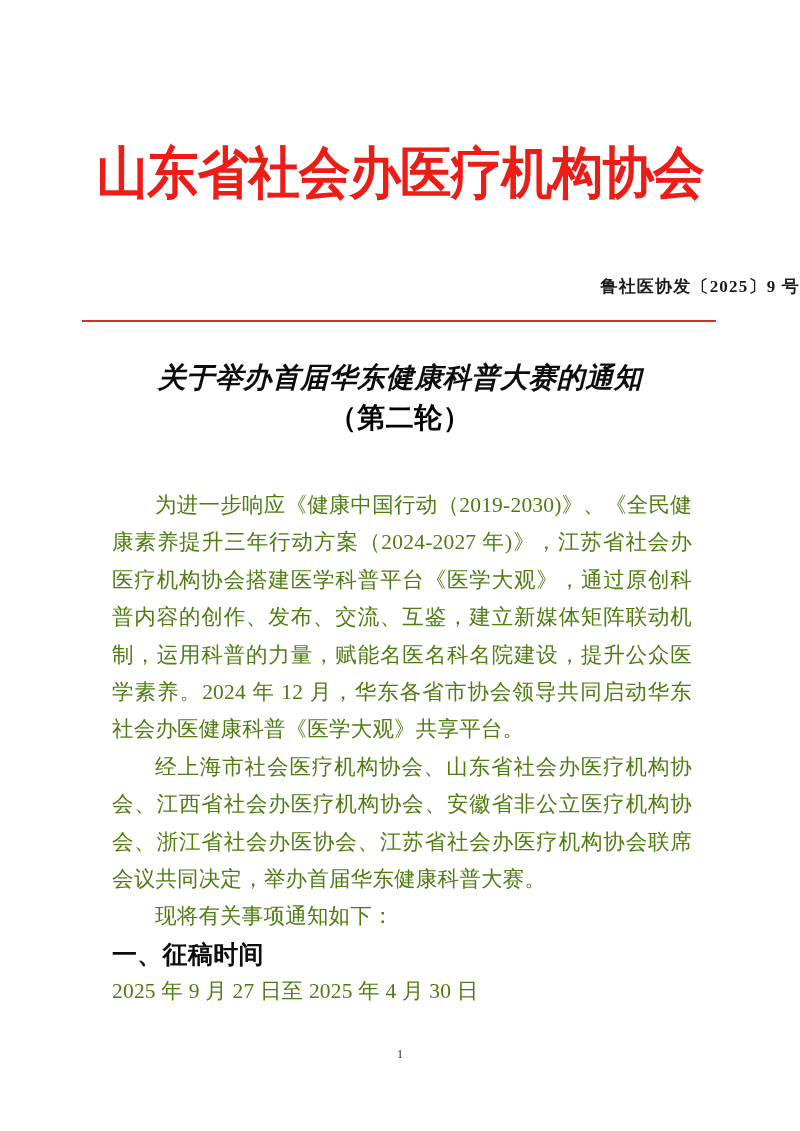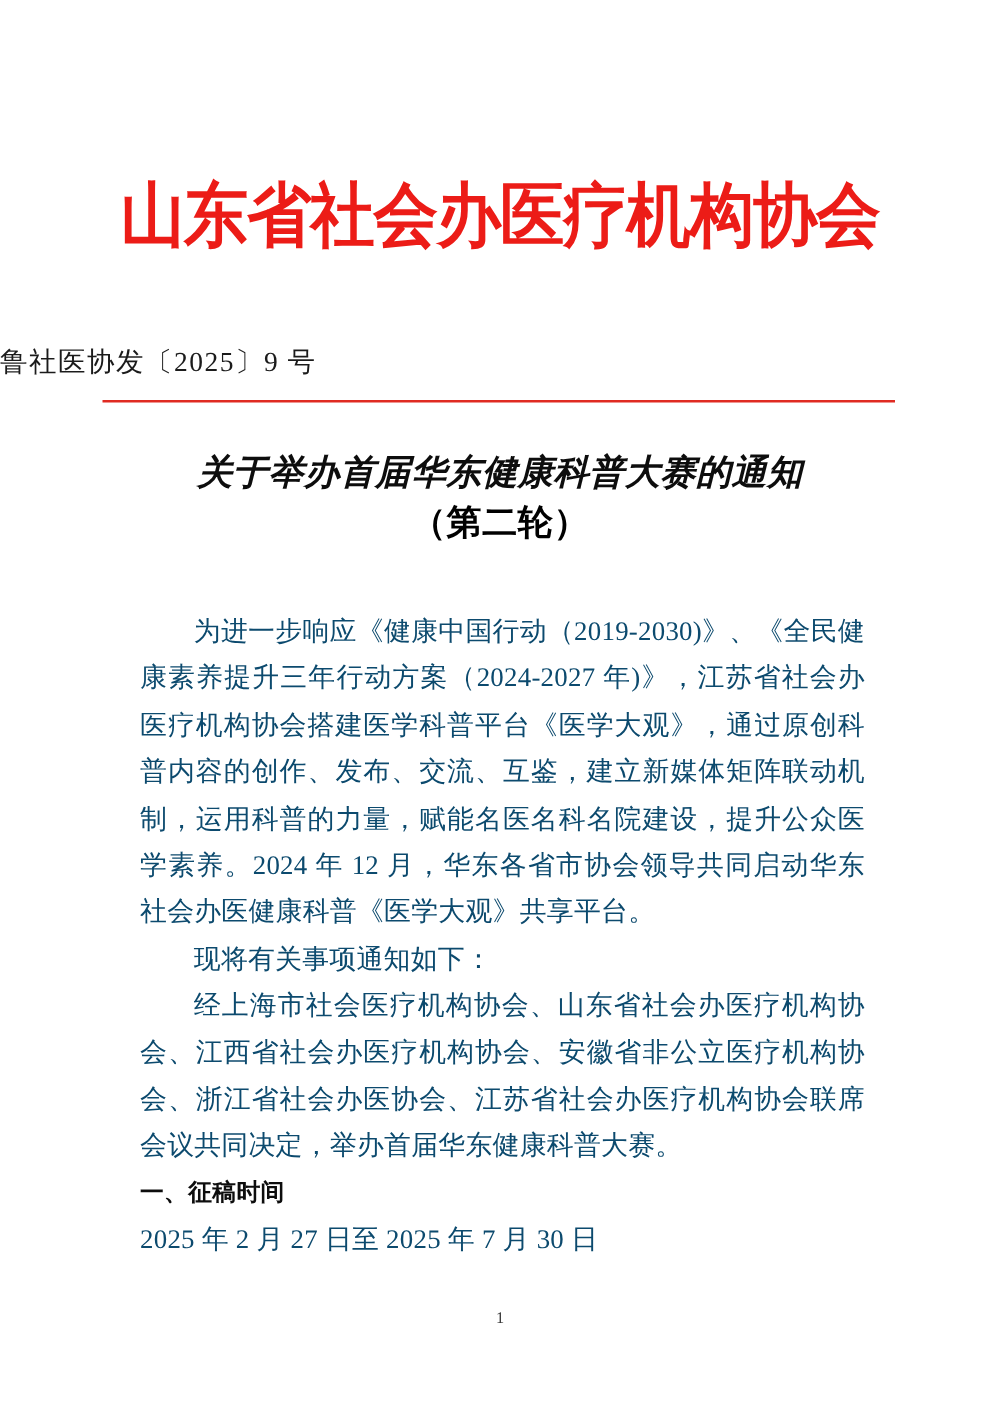--- a/index.html
+++ b/index.html
@@ -47,25 +47,26 @@
     transform: scaleX(0.92);
     transform-origin: center center;
   }
 
   
   .doc-number {
     position: absolute;
     left: 0;
     top: 275px;
     width: 800px;
-    text-align: left;
-    font-size: 22px;
+    text-align: right;
+    font-size: 17px;
     letter-spacing: 1.2px;
     color: #1b1b1b;
     white-space: nowrap;
+    font-weight: bold;
   }
 
   
   .red-rule {
     position: absolute;
     left: 82px;
     top: 320px;
     width: 634px;
     height: 2px;
     background: #e02b22;
@@ -106,30 +107,30 @@
     top: 487px;
     width: 580px;
   }
   .para {
     font-size: 21.5px;
     line-height: 37.4px;
     letter-spacing: 0.2px;
     text-align: justify;
     text-align-last: left;
     text-justify: inter-ideograph;
-    color: #0c4a6e;
+    color: #4d7c0f;
     margin: 0;
   }
   .para.indent {
     text-indent: 2em;
   }
   .section-heading {
     font-family: "DejaVu Sans", "Liberation Sans", sans-serif;
     font-weight: bold;
-    font-size: 19px;
+    font-size: 25px;
     line-height: 37.4px;
     letter-spacing: 0.3px;
     color: #0d0d0d;
     margin: 0;
   }
 
   
   .page-number {
     position: absolute;
     left: 0;
@@ -153,21 +154,21 @@
 
   <div class="red-rule"></div>
 
   <div class="doc-title-block">
     <div class="doc-title">关于举办首届华东健康科普大赛的通知</div>
     <div class="doc-subtitle">（第二轮）</div>
   </div>
 
   <div class="body-area">
     <p class="para indent">为进一步响应《健康中国行动（2019-2030)》、《全民健康素养提升三年行动方案（2024-2027 年)》，江苏省社会办医疗机构协会搭建医学科普平台《医学大观》，通过原创科普内容的创作、发布、交流、互鉴，建立新媒体矩阵联动机制，运用科普的力量，赋能名医名科名院建设，提升公众医学素养。2024 年 12 月，华东各省市协会领导共同启动华东社会办医健康科普《医学大观》共享平台。</p>
+    <p class="para indent">经上海市社会医疗机构协会、山东省社会办医疗机构协会、江西省社会办医疗机构协会、安徽省非公立医疗机构协会、浙江省社会办医协会、江苏省社会办医疗机构协会联席会议共同决定，举办首届华东健康科普大赛。</p>
     <p class="para indent">现将有关事项通知如下：</p>
-    <p class="para indent">经上海市社会医疗机构协会、山东省社会办医疗机构协会、江西省社会办医疗机构协会、安徽省非公立医疗机构协会、浙江省社会办医协会、江苏省社会办医疗机构协会联席会议共同决定，举办首届华东健康科普大赛。</p>
     <p class="section-heading">一、征稿时间</p>
-    <p class="para">2025 年 2 月 27 日至 2025 年 7 月 30 日</p>
+    <p class="para">2025 年 9 月 27 日至 2025 年 4 月 30 日</p>
   </div>
 
   <div class="page-number">1</div>
 
 </div>
 
 </body></html>

